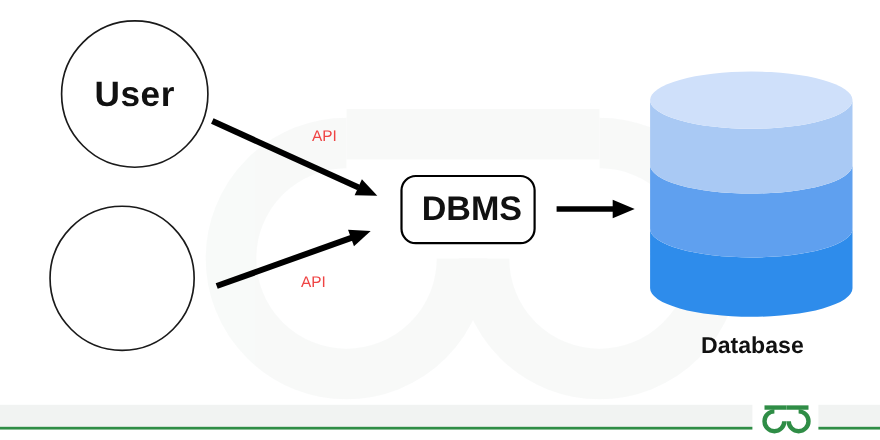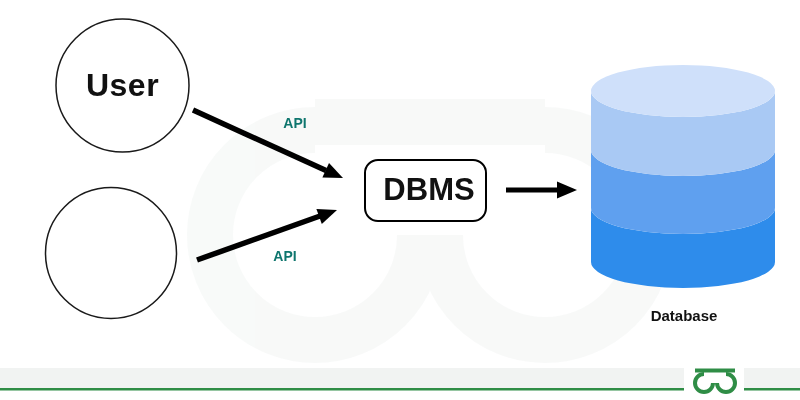--- a/index.html
+++ b/index.html
@@ -34,26 +34,26 @@
     font-weight: bold;
     font-size: 32px;
     letter-spacing: 0.5px;
   }
   .dbms-label {
     font-weight: bold;
     font-size: 31px;
   }
   .edge-label {
     font-size: 14px;
-    font-weight: 700;
-    color: #0f766e;
+    font-weight: 400;
+    color: #ef4444;
   }
   .db-label {
     font-weight: bold;
-    font-size: 15px;
+    font-size: 21px;
     color: #111111;
   }
 </style>
 </head>
 <body>
 
 <div id="canvas">
 
   <svg id="diagram-svg" width="800" height="400" viewBox="0 0 800 400">
 

